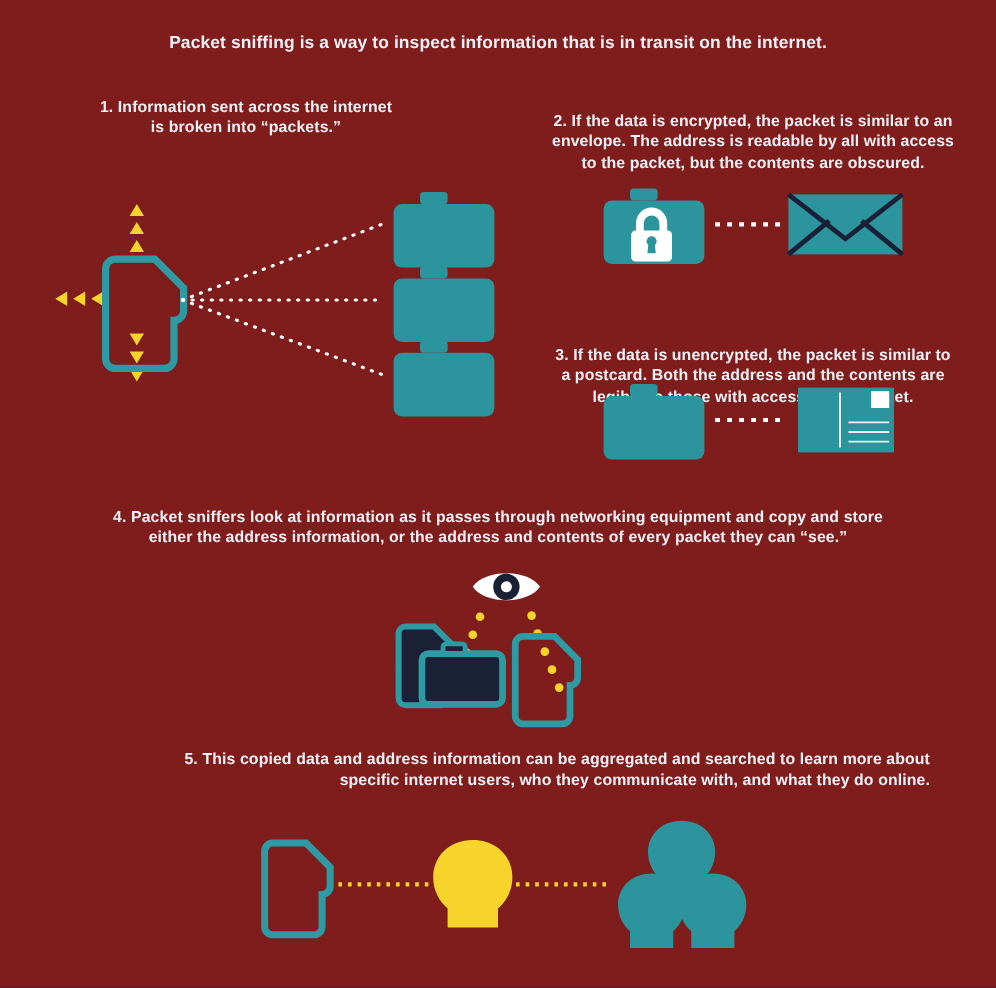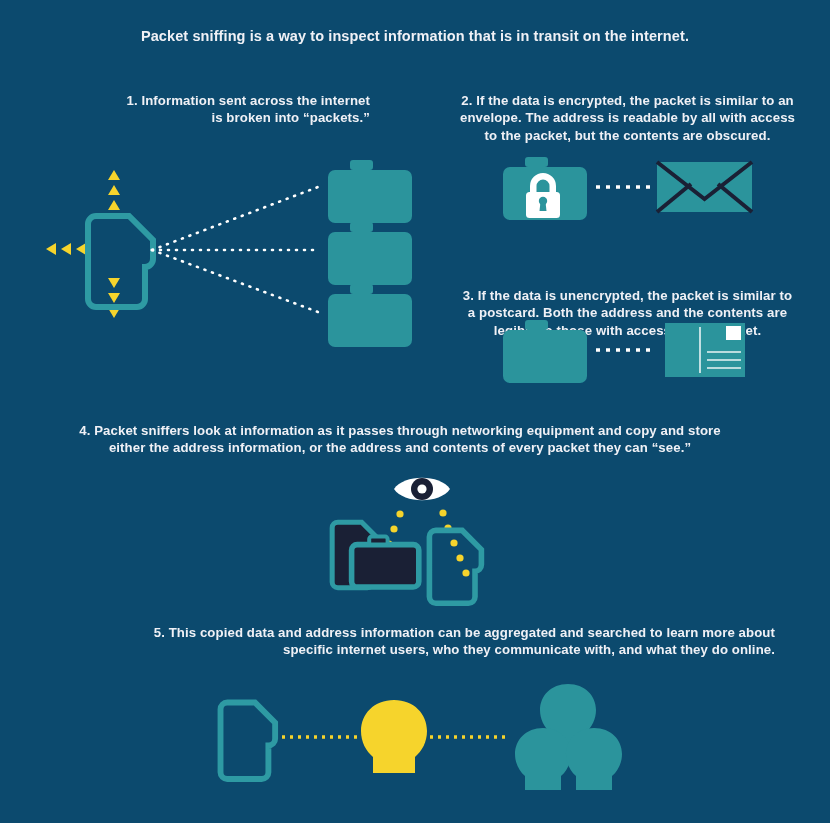--- a/index.html
+++ b/index.html
@@ -12,61 +12,60 @@
     width: 830px;
     height: 823px;
     position: relative;
     overflow: hidden;
     font-family: "Liberation Sans", sans-serif;
     color: #f2f3f7;
   }
   .canvas {
     position: absolute;
     inset: 0;
-    background: #0c4a6e;
+    background: #7f1d1d;
     padding-left: 24px;
   }
   .txt {
     position: absolute;
     text-align: center;
     line-height: 1.32;
     color: #f0f1f6;
     font-weight: 700;
     letter-spacing: 0.1px;
     white-space: pre-line;
   }
   #title {
     left: 0;
     width: 830px;
     top: 27px;
     font-size: 14.5px;
   }
   #step1-text {
     left: 40px;
     width: 330px;
-    top: 92px;
-    font-size: 13.2px;
-    text-align: right;
+    top: 80px;
+    font-size: 13.2px;
   }
   #step2-text {
     left: 440px;
     width: 375px;
     top: 80px;
     font-size: 13.2px;
     margin-top: 12px;
   }
   #step3-text {
     left: 440px;
     width: 375px;
     top: 259px;
     font-size: 13.2px;
     margin-top: 28px;
   }
   #step4-text {
-    left: 40px;
+    left: 55px;
     width: 720px;
     top: 422px;
     font-size: 13.2px;
     text-align: center;
   }
   #step5-text {
     left: 55px;
     width: 720px;
     top: 624px;
     font-size: 13.2px;

